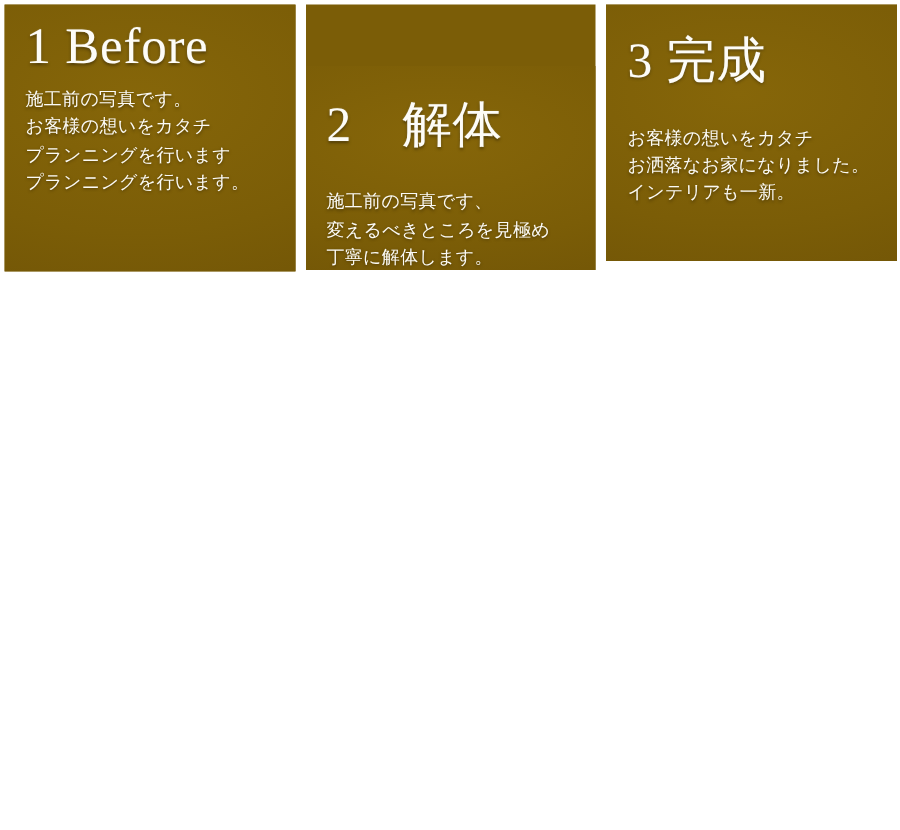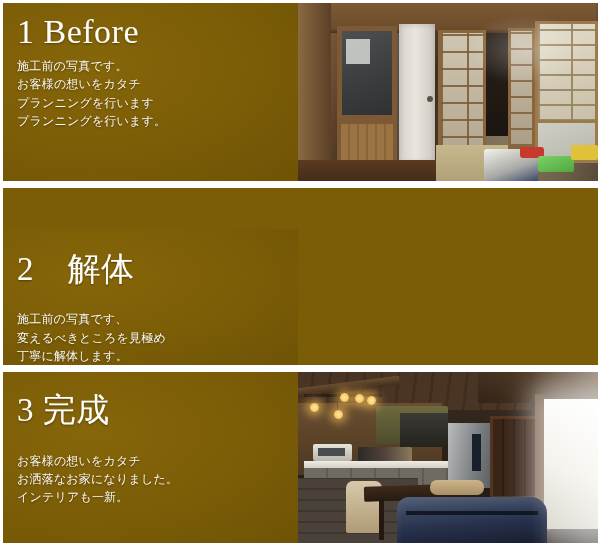--- a/index.html
+++ b/index.html
@@ -5,21 +5,21 @@
   html,body{margin:0;padding:0;background:#ffffff;}
   body{
     width:600px;height:553px;overflow:hidden;
     font-family:"Liberation Serif","DejaVu Serif",serif;
     background:#ffffff;
   }
   .board{
     position:relative;width:600px;height:553px;
     box-sizing:border-box;
     padding:3px 2px 6px 3px;
-    display:flex;flex-direction:column;
+    display:flex;flex-direction:row;
     gap:7px;
     background:#ffffff;
   }
   .panel{
     position:relative;
     display:flex;
     height:178px;
     overflow:hidden;
     background:#7b5d07;
   }

